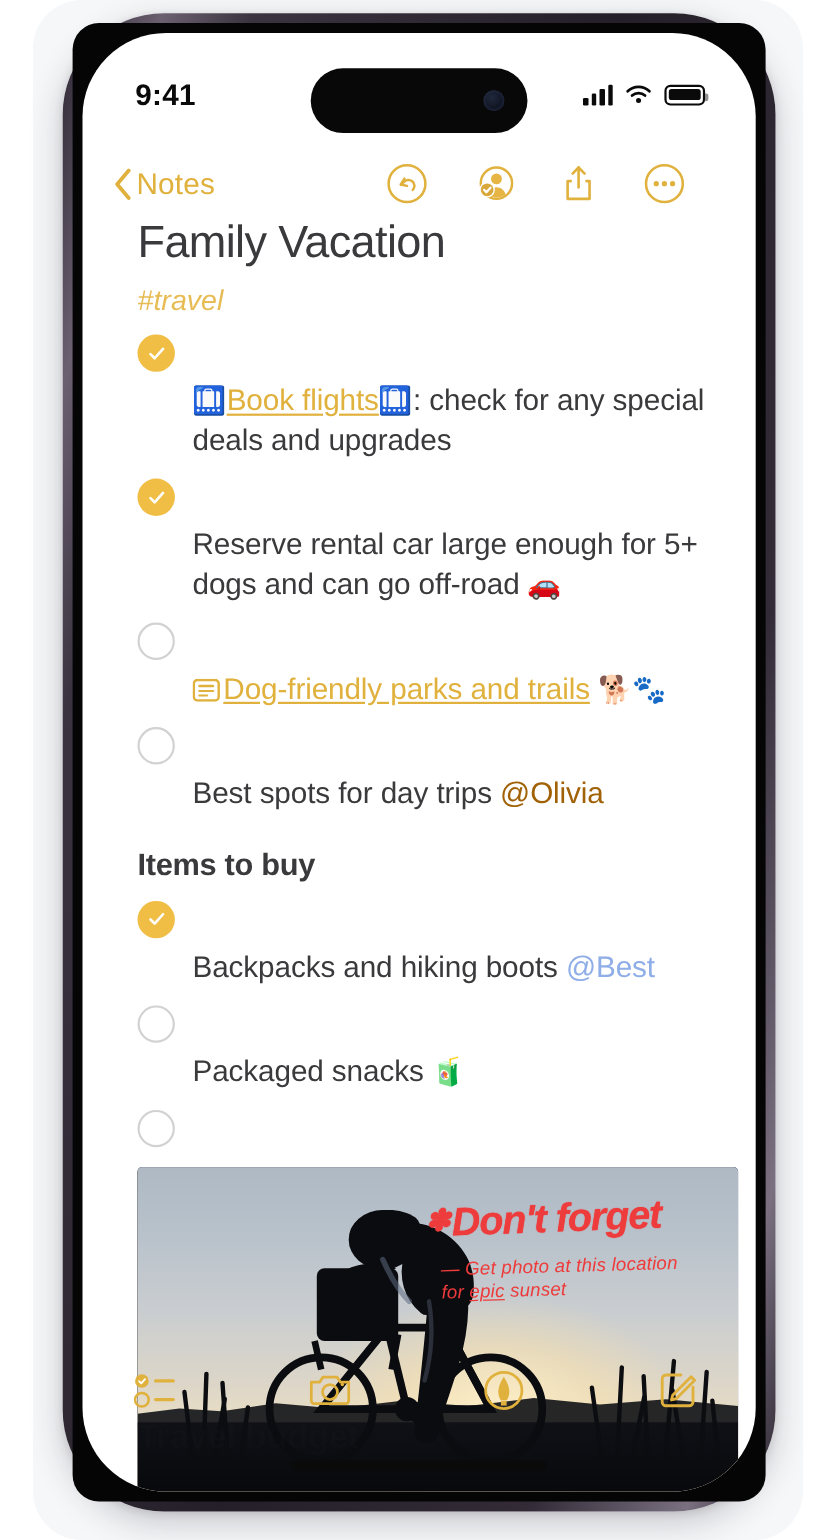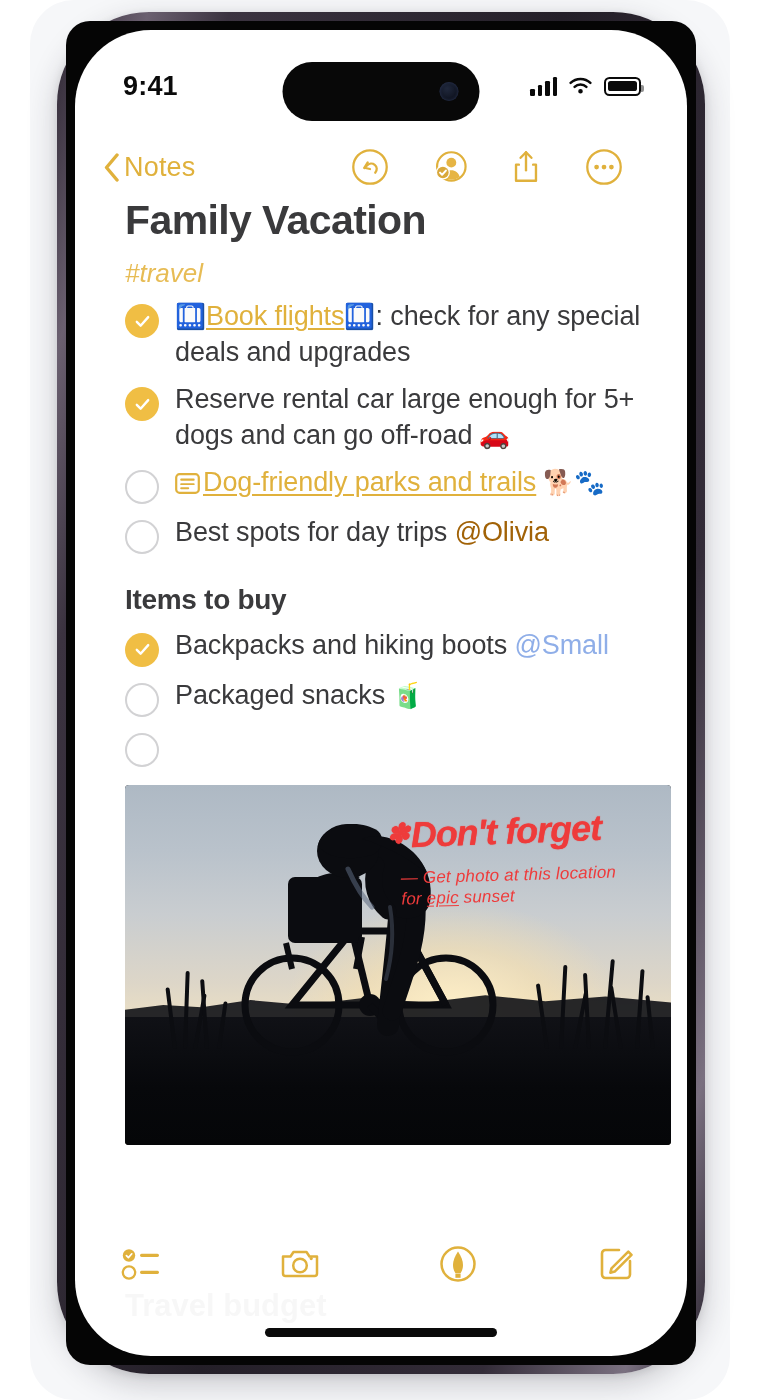--- a/index.html
+++ b/index.html
@@ -100,41 +100,42 @@
   #back-label{ font-size:27px; color:#E0B13C; letter-spacing:.2px; }
   #nav-actions{ display:flex; align-items:center; gap:40px; }
   .nav-icon{ width:38px;height:38px; cursor:pointer; }
 
   
   #note{
     position:absolute; left:0; top:168px; right:0; bottom:0;
     padding:0 38px 0 50px;
   }
   #note-title{
-    font-size:41px; font-weight:bold; color:#3a3a3c;
+    font-size:41px; font-weight:normal; color:#3a3a3c;
     letter-spacing:-.6px; line-height:1.1; margin-bottom:15px;
   }
   #tag{ font-size:26px; color:#E7BC55; margin-bottom:9px; line-height:1.2;font-style:italic;}
 
   .check-list{ list-style:none; }
   .check-row{
     display:flex; align-items:flex-start; gap:16px;
     margin-bottom:10px;
   }
   .ckbox{
     flex:0 0 auto; width:34px;height:34px;border-radius:50%;
     margin-top:6px; cursor:pointer;
     display:flex;align-items:center;justify-content:center;
   }
   .ckbox.off{ border:2.2px solid #d2d2d4; background:#fff; }
   .ckbox.on { background:#F0BE44; }
   .ckbox.on svg{ width:19px;height:19px; }
   .ck-text{
     font-size:27px; line-height:1.33; color:#3a3a3c; letter-spacing:-.1px;
     padding-top:1px;
+    margin-top:48px;
   }
   .lnk{ color:#E0B13C; text-decoration:underline; text-underline-offset:3px; cursor:pointer;}
   .mention{ cursor:pointer; }
   .emoji{ font-size:25px; }
   .inline-note-ico{
     display:inline-block; vertical-align:-3px; width:25px;height:21px;
     margin-right:3px;
   }
 
   #section-head{
@@ -340,21 +341,21 @@
 
       <div id="section-head">Items to buy</div>
 
       <ul class="check-list">
         <li class="check-row">
           <span class="ckbox on">
             <svg viewBox="0 0 20 20">
                   <path d="M4 10.4l4 4 8-9" stroke="#fff" stroke-width="2.5" fill="none" stroke-linecap="round" stroke-linejoin="round"></path>
                 </svg>
           </span>
-          <span class="ck-text"><span>Backpacks and hiking boots </span><span class="mention" style="color:#8FAEE8">@Small</span></span>
+          <span class="ck-text"><span>Backpacks and hiking boots </span><span class="mention" style="color:#8FAEE8">@Best</span></span>
         </li>
         <li class="check-row">
           <span class="ckbox off"></span>
           <span class="ck-text"><span>Packaged snacks </span><span class="emoji">🧃</span></span>
         </li>
         <li class="check-row">
           <span class="ckbox off"></span>
         </li>
       </ul>
 

